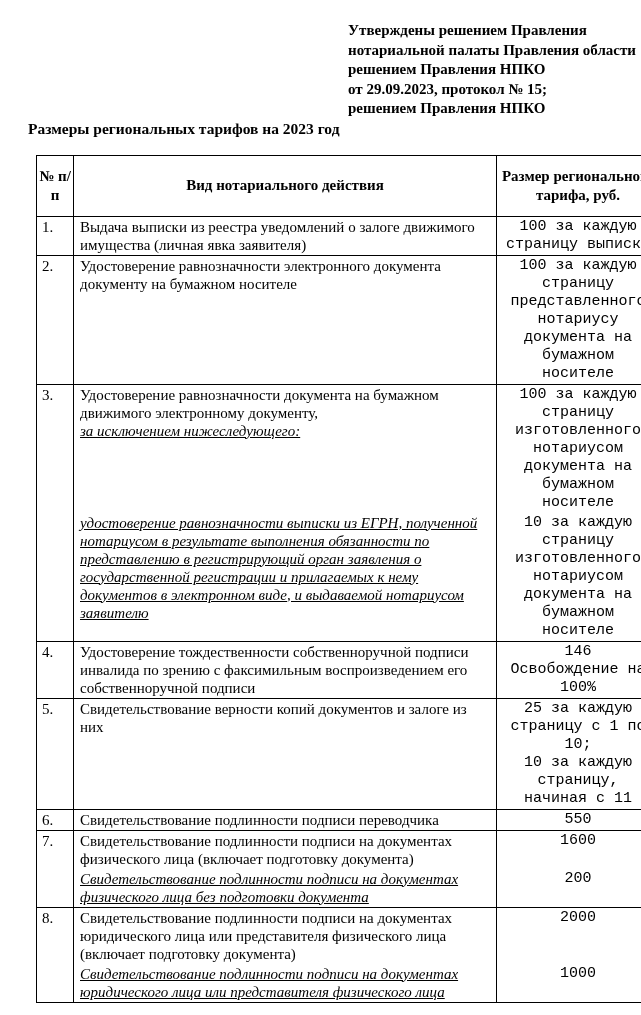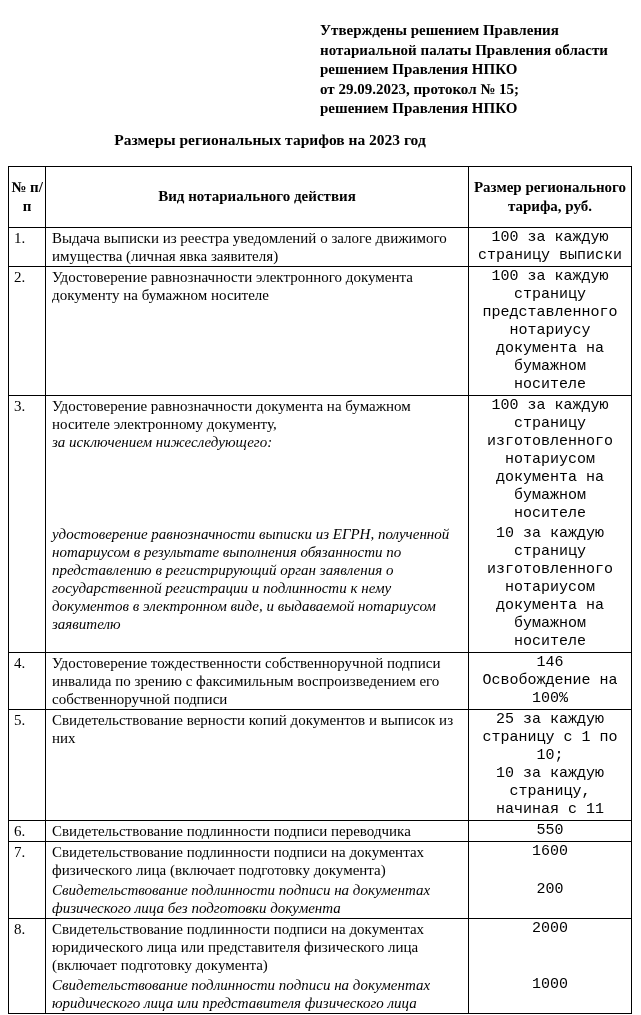--- a/index.html
+++ b/index.html
@@ -8,30 +8,30 @@
     width: 641px;
     height: 1015px;
     overflow: hidden;
     font-family: "Liberation Serif", "DejaVu Serif", serif;
     color: #000000;
     font-size: 15px;
   }
   .page {
     width: 540px;
     padding-top: 21px;
+    padding-left: 28px;
   }
   .approval-block {
     margin-left: 320px;
     width: 315px;
     font-weight: bold;
     line-height: 19.5px;
   }
   .doc-title {
-    margin-top: 11px;
-    text-align: center;
+    text-align: left;
     font-weight: bold;
     font-size: 15.5px;
     line-height: 19px;
   }
   table.tariff-table {
     margin: 17px 0 0 8px;
     width: 623px;
     border-collapse: collapse;
     table-layout: fixed;
     border: 1px solid #000000;
@@ -51,21 +51,21 @@
     line-height: 18.5px;
   }
   td.num { padding: 1px 2px 1px 5px; }
   td.action { padding: 1px 8px 1px 6px; }
   td.tariff {
     padding: 1px 8px;
     text-align: center;
     white-space: pre-line;
     font-family: Liberation Mono, monospace;
   }
-  .it { font-style: italic; }
+  .it { font-style: italic; text-decoration: underline; }
   .blk { display: block; }
   tr.split-top td { border-bottom: none; }
   tr.split-bottom td { border-top: none; }
   tr.row3-top { height: 128px; }
 </style>
 </head>
 <body>
 
 <div class="page">
 
@@ -101,40 +101,40 @@
 
     <tr>
       <td class="num">2.</td>
       <td class="action">Удостоверение равнозначности электронного документа документу на бумажном носителе</td>
       <td class="tariff">100 за каждую страницу представленного нотариусу документа на бумажном носителе</td>
     </tr>
 
     <tr class="split-top row3-top">
       <td class="num" rowspan="2">3.</td>
       <td class="action">
-        <span class="blk">Удостоверение равнозначности документа на бумажном носителе электронному документу,</span>
+        <span class="blk">Удостоверение равнозначности документа на бумажном движимого электронному документу,</span>
         <span class="blk it">за исключением нижеследующего:</span>
       </td>
       <td class="tariff">100 за каждую страницу изготовленного нотариусом документа на бумажном носителе</td>
     </tr>
     <tr class="split-bottom">
-      <td class="action it">удостоверение равнозначности выписки из ЕГРН, полученной нотариусом в результате выполнения обязанности по представлению в регистрирующий орган заявления о государственной регистрации и подлинности к нему документов в электронном виде, и выдаваемой нотариусом заявителю</td>
+      <td class="action it">удостоверение равнозначности выписки из ЕГРН, полученной нотариусом в результате выполнения обязанности по представлению в регистрирующий орган заявления о государственной регистрации и прилагаемых к нему документов в электронном виде, и выдаваемой нотариусом заявителю</td>
       <td class="tariff">10 за каждую страницу изготовленного нотариусом документа на бумажном носителе</td>
     </tr>
 
     <tr>
       <td class="num">4.</td>
       <td class="action">Удостоверение тождественности собственноручной подписи инвалида по зрению с факсимильным воспроизведением его собственноручной подписи</td>
       <td class="tariff">146
 Освобождение на 100%</td>
     </tr>
 
     <tr>
       <td class="num">5.</td>
-      <td class="action">Свидетельствование верности копий документов и выписок из них</td>
+      <td class="action">Свидетельствование верности копий документов и залоге из них</td>
       <td class="tariff">25 за каждую страницу с 1 по 10;
 10 за каждую страницу, начиная с 11</td>
     </tr>
 
     <tr>
       <td class="num">6.</td>
       <td class="action">Свидетельствование подлинности подписи переводчика</td>
       <td class="tariff">550</td>
     </tr>
 

